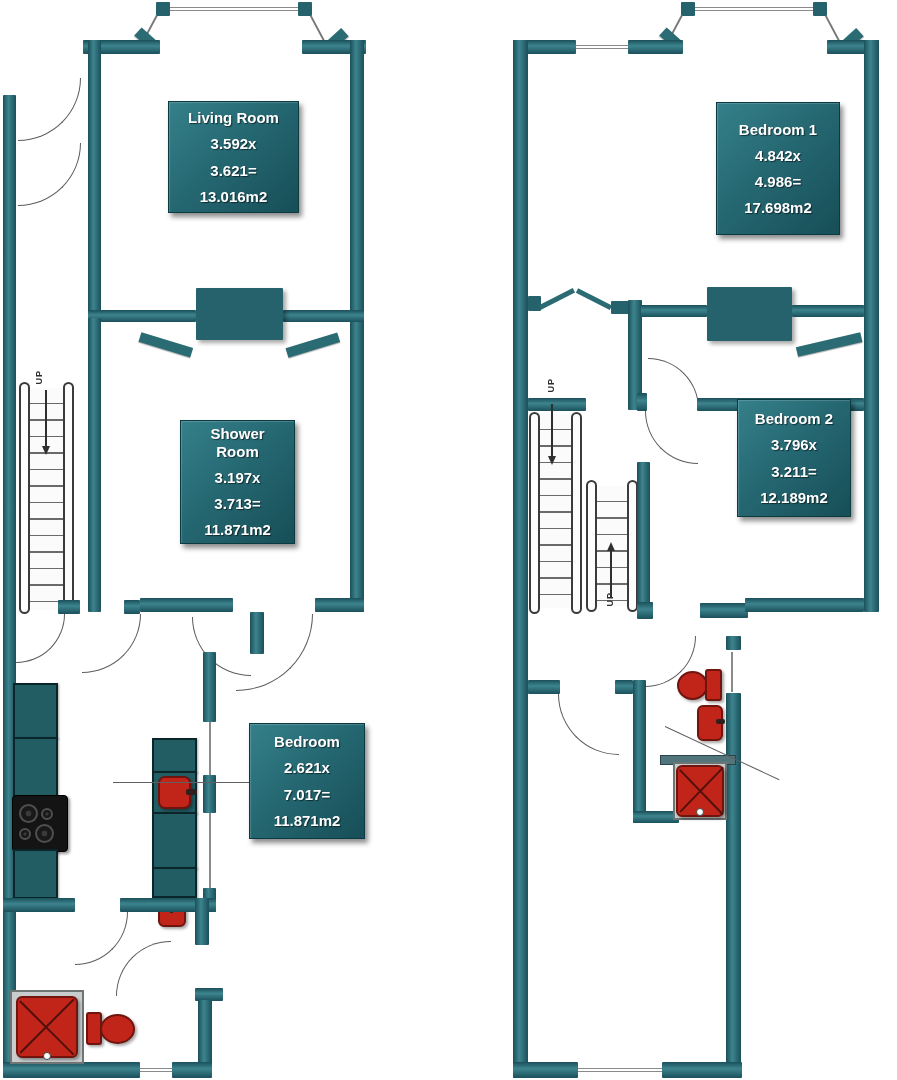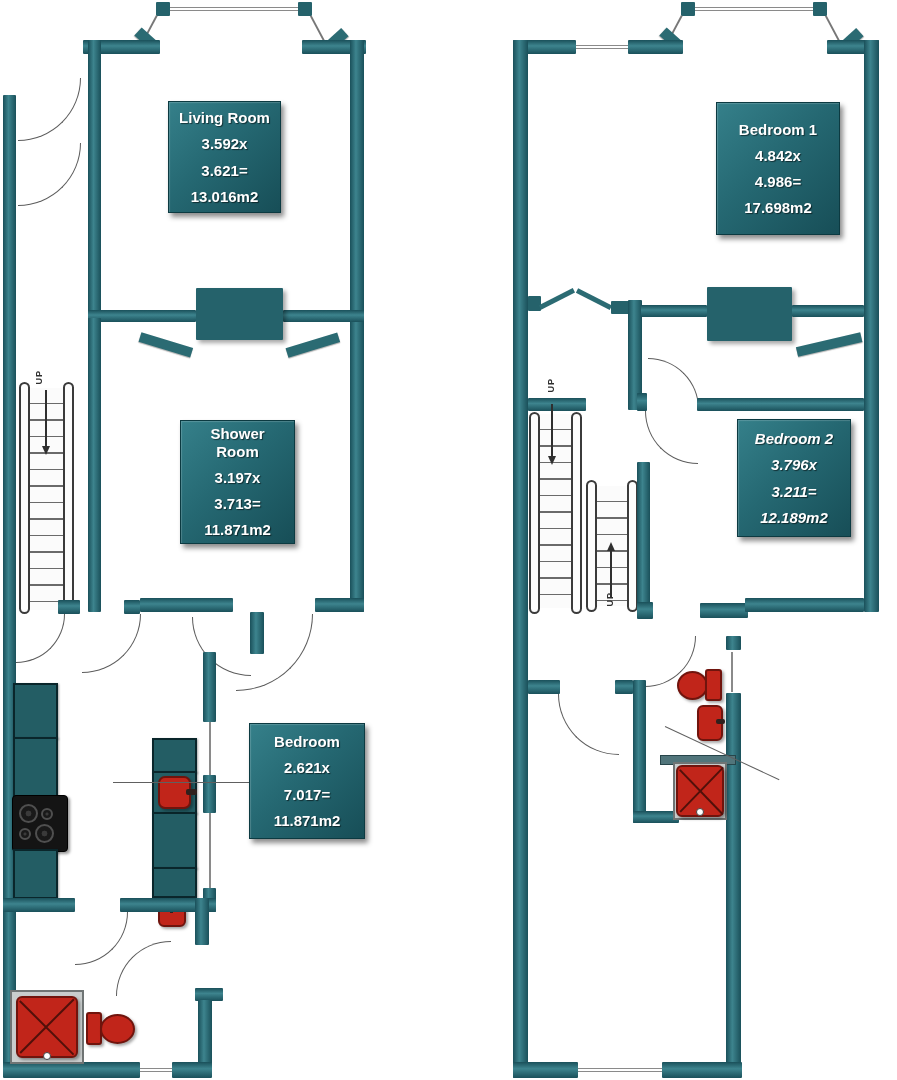--- a/index.html
+++ b/index.html
@@ -135,21 +135,21 @@
 
     <div class="showerframe" style="left:10px;top:990px;width:74px;height:74px;"></div>
     <div class="red" style="left:16px;top:996px;width:62px;height:62px;border-radius:6px;">
       <div class="xline" style="left:2px;top:2px;width:76px;transform:rotate(45deg);"></div>
       <div class="xline" style="left:2px;top:54px;width:76px;transform:rotate(-45deg);"></div>
     </div>
     <div class="dot" style="left:43px;top:1052px;"></div>
     <div class="red" style="left:86px;top:1012px;width:16px;height:33px;border-radius:3px;"></div>
     <div class="red" style="left:100px;top:1014px;width:35px;height:30px;border-radius:50%;"></div>
 
-    <div class="labelbox" style="left:168px;top:101px;width:113px;height:112px;">
+    <div class="labelbox" style="left:168px;top:101px;width:131px;height:112px;">
       <div>Living Room</div>
       <div>3.592x</div>
       <div>3.621=</div>
       <div>13.016m2</div>
     </div>
     <div class="labelbox" style="left:180px;top:420px;width:115px;height:124px;">
       <div>Shower Room</div>
       <div>3.197x</div>
       <div>3.713=</div>
       <div>11.871m2</div>
@@ -239,20 +239,20 @@
     <div class="w wh" style="left:513px;top:1062px;width:65px;height:16px;"></div>
     <div class="w wh" style="left:662px;top:1062px;width:80px;height:16px;"></div>
     <div class="win" style="left:578px;top:1068px;width:84px;"></div>
 
     <div class="labelbox" style="left:716px;top:102px;width:124px;height:133px;">
       <div>Bedroom 1</div>
       <div>4.842x</div>
       <div>4.986=</div>
       <div>17.698m2</div>
     </div>
-    <div class="labelbox" style="left:737px;top:419px;width:114px;height:118px;font-style:italic;">
+    <div class="labelbox" style="left:737px;top:399px;width:114px;height:118px;">
       <div>Bedroom 2</div>
       <div>3.796x</div>
       <div>3.211=</div>
       <div>12.189m2</div>
     </div>
   </div>
 </div>
 
 </body></html>

